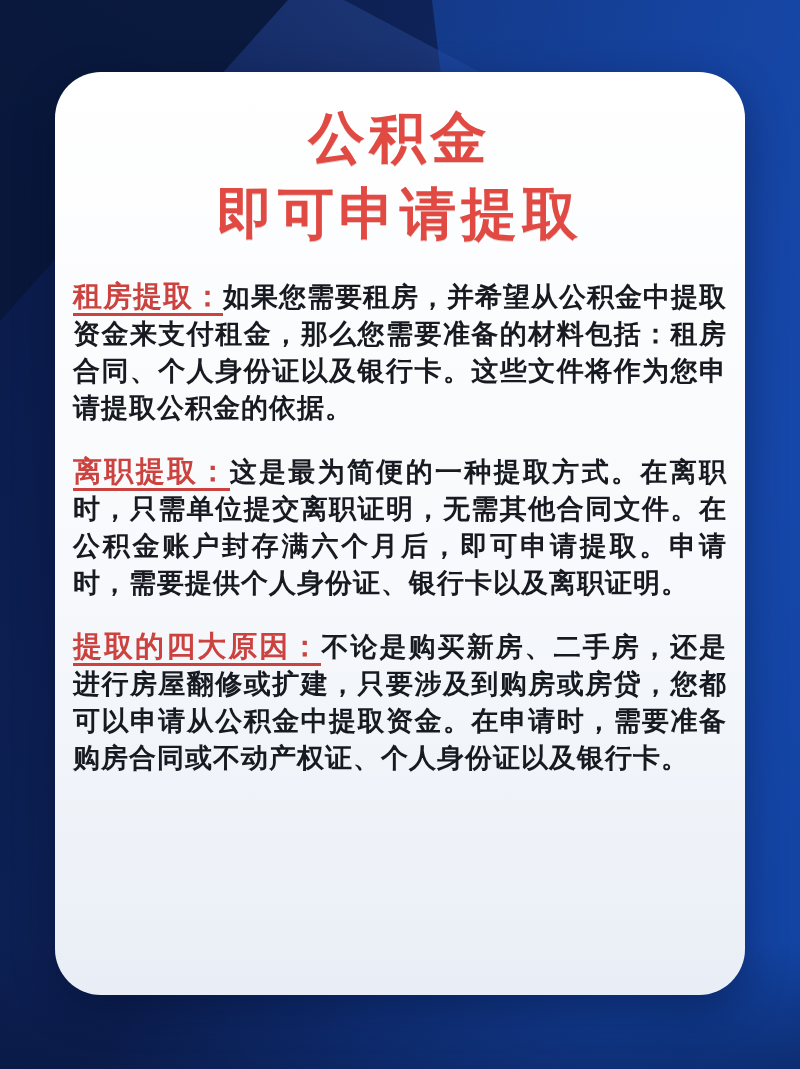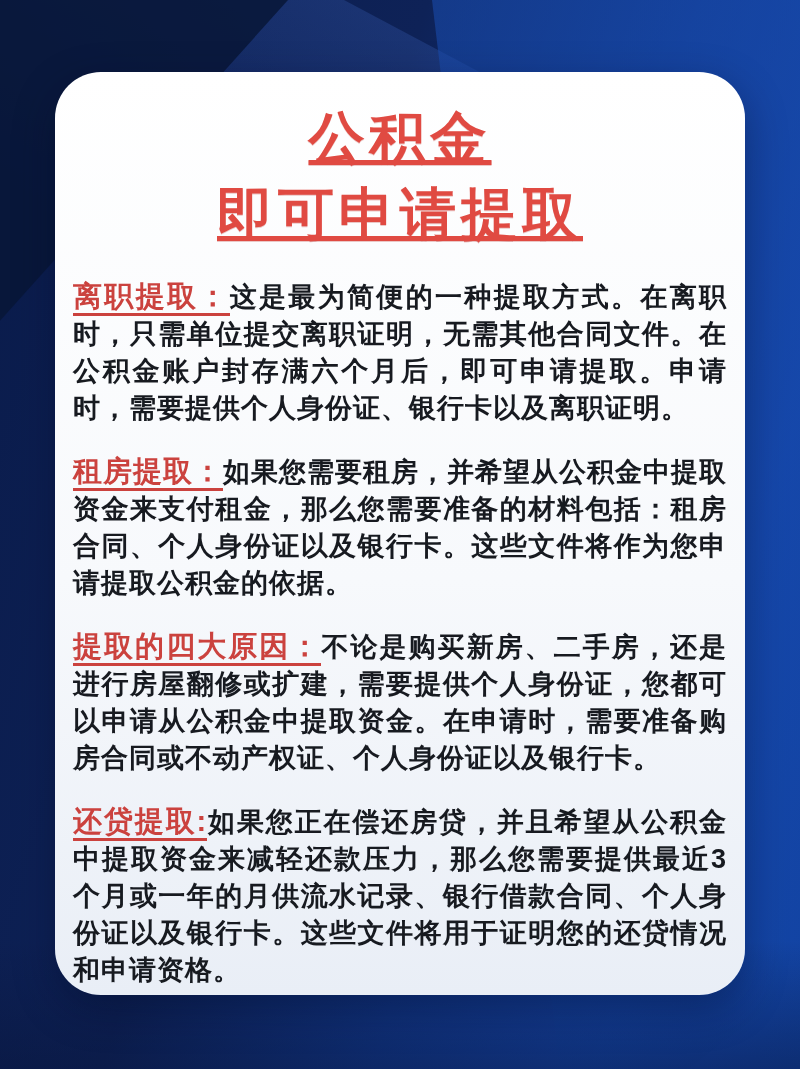--- a/index.html
+++ b/index.html
@@ -51,21 +51,20 @@
   }
   .poster-title{
     text-align:center;
     color:#e04a42;
     font-weight:800;
     font-size:56px;
     line-height:1.36;
     letter-spacing:5px;
     margin:0 0 26px 0;
     text-shadow:0 1px 0 rgba(180,40,35,.25);
-    text-decoration:underline;
   }
   .section{
     margin:0 0 26px 0;
     font-size:27px;
     line-height:37px;
     letter-spacing:1px;
     color:#171a20;
     font-weight:600;
     text-align:justify;
   }
@@ -88,27 +87,24 @@
   <div class="bg-bottom"></div>
 </div>
 
 <div class="card">
   <h1 class="poster-title">
     <span>公积金</span><br>
     <span>即可申请提取</span>
   </h1>
 
   <p class="section">
+    <span class="heading">租房提取：</span><span>如果您需要租房，并希望从公积金中提取资金来支付租金，那么您需要准备的材料包括：租房合同、个人身份证以及银行卡。这些文件将作为您申请提取公积金的依据。</span>
+  </p>
+
+  <p class="section">
     <span class="heading">离职提取：</span><span>这是最为简便的一种提取方式。在离职时，只需单位提交离职证明，无需其他合同文件。在公积金账户封存满六个月后，即可申请提取。申请时，需要提供个人身份证、银行卡以及离职证明。</span>
   </p>
 
   <p class="section">
-    <span class="heading">租房提取：</span><span>如果您需要租房，并希望从公积金中提取资金来支付租金，那么您需要准备的材料包括：租房合同、个人身份证以及银行卡。这些文件将作为您申请提取公积金的依据。</span>
+    <span class="heading">提取的四大原因：</span><span>不论是购买新房、二手房，还是进行房屋翻修或扩建，只要涉及到购房或房贷，您都可以申请从公积金中提取资金。在申请时，需要准备购房合同或不动产权证、个人身份证以及银行卡。</span>
   </p>
 
-  <p class="section">
-    <span class="heading">提取的四大原因：</span><span>不论是购买新房、二手房，还是进行房屋翻修或扩建，需要提供个人身份证，您都可以申请从公积金中提取资金。在申请时，需要准备购房合同或不动产权证、个人身份证以及银行卡。</span>
-  </p>
-
-  <p class="section">
-    <span class="heading">还贷提取:</span><span>如果您正在偿还房贷，并且希望从公积金中提取资金来减轻还款压力，那么您需要提供最近3个月或一年的月供流水记录、银行借款合同、个人身份证以及银行卡。这些文件将用于证明您的还贷情况和申请资格。</span>
-  </p>
 </div>
 
 </body></html>

